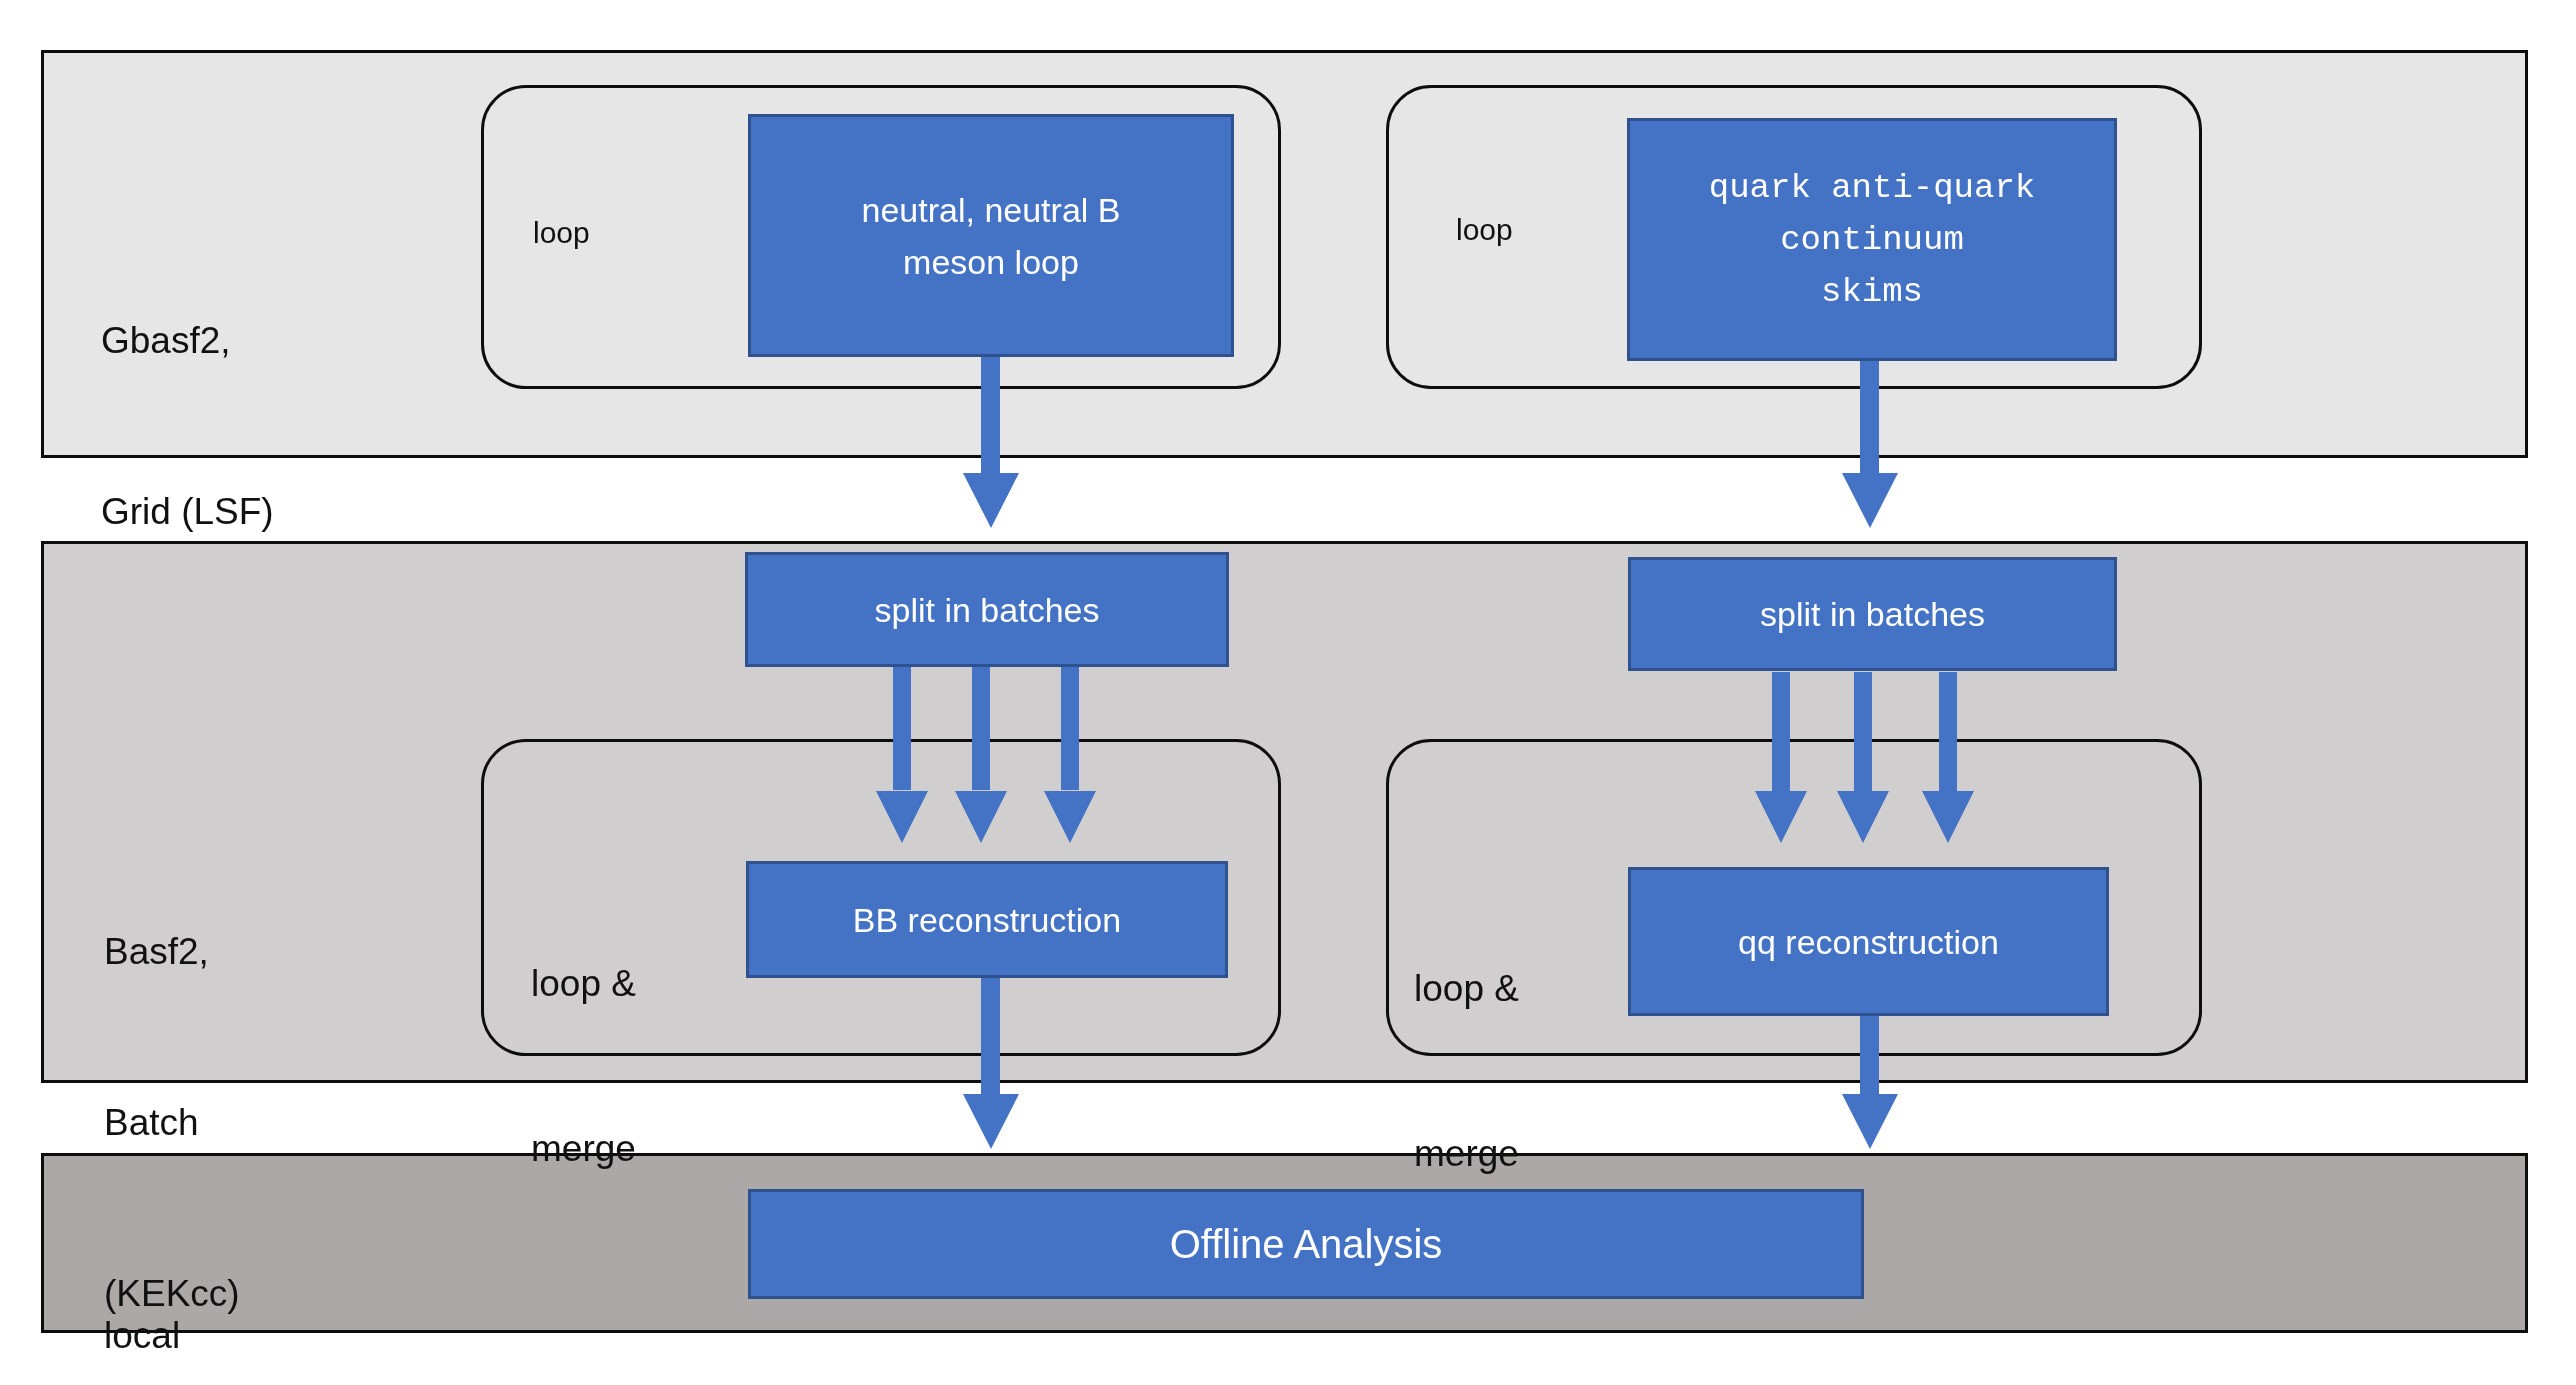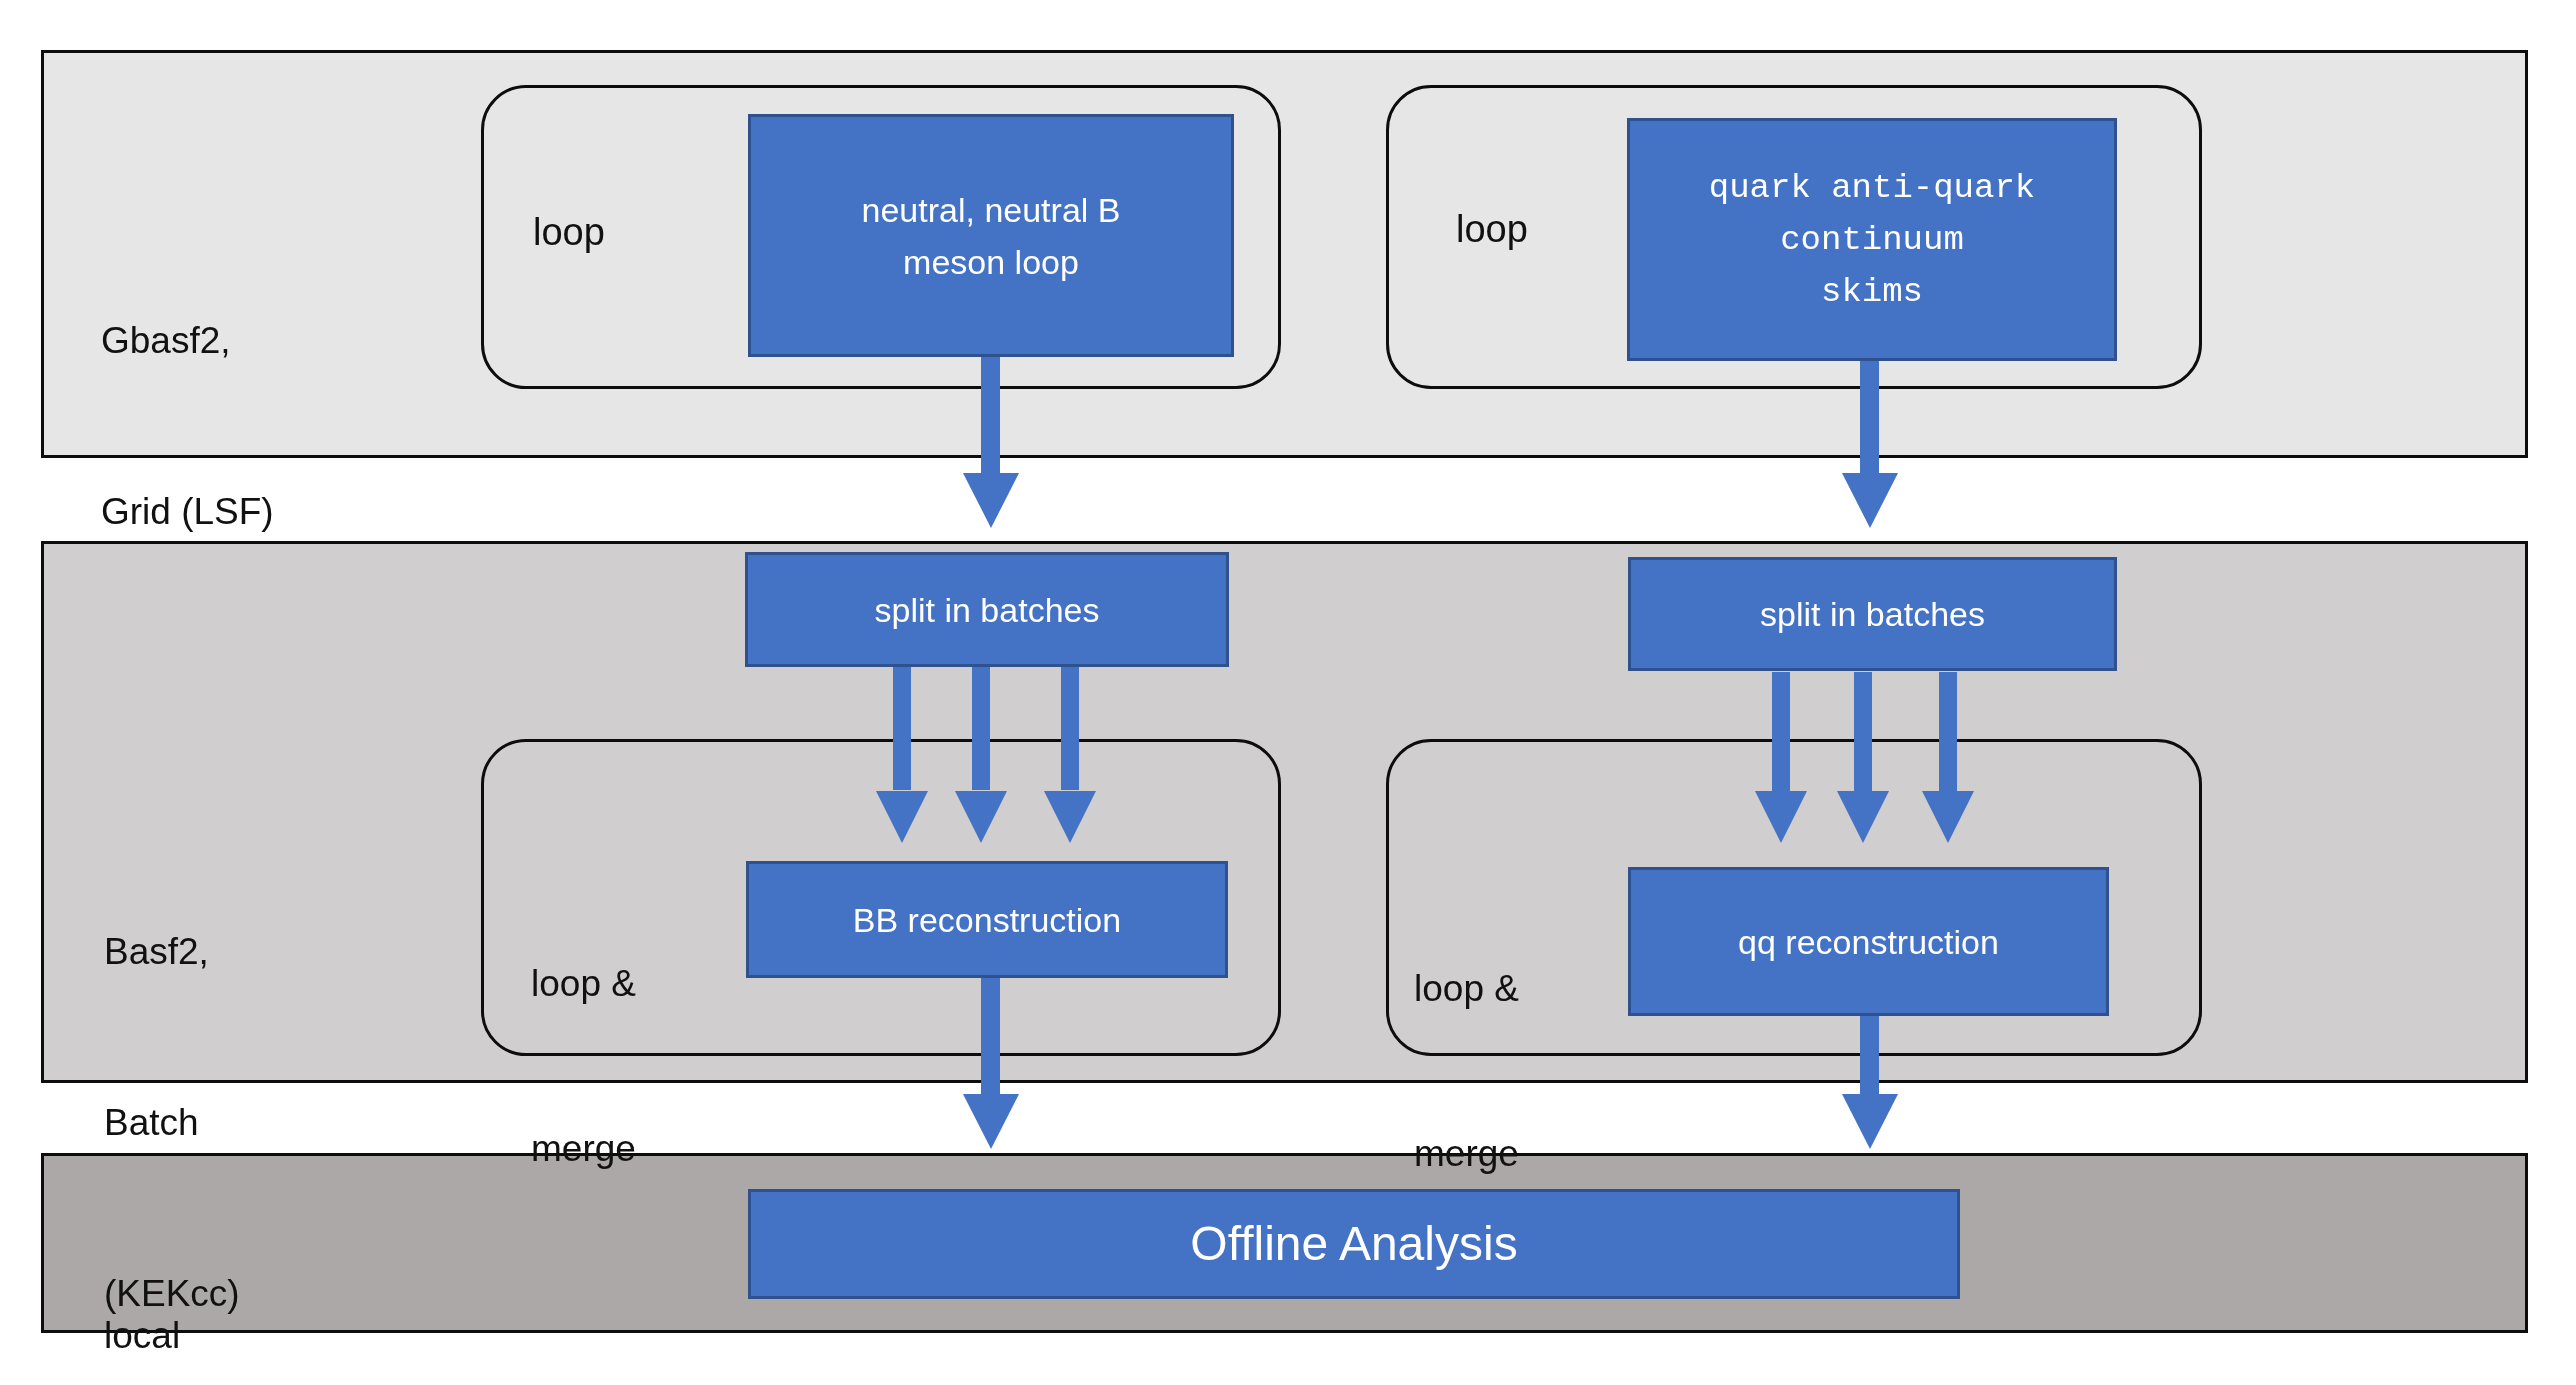--- a/index.html
+++ b/index.html
@@ -44,21 +44,21 @@
     background: transparent;
     z-index: 2;
   }
   .rect-grid-left   { left: 481px;  top: 85px; width: 800px; height: 304px; }
   .rect-grid-right  { left: 1386px; top: 85px; width: 816px; height: 304px; }
   .rect-batch-left  { left: 481px;  top: 739px; width: 800px; height: 317px; }
   .rect-batch-right { left: 1386px; top: 739px; width: 816px; height: 317px; }
 
   .loop-label {
     position: absolute;
-    font-size: 38px;
+    font-size: 30px;
     color: #111111;
     line-height: 55px;
     white-space: pre;
     z-index: 5;
   }
 
   
   .pbox {
     position: absolute;
     background: var(--box-fill, #4472c4);
@@ -73,21 +73,21 @@
     justify-content: center;
     text-align: center;
     z-index: 4;
   }
   .box-skim-b       { left: 748px; top: 114px;  width: 486px;  height: 243px; }
   .box-skim-q       { left: 1627px; top: 118px;  width: 490px;  height: 243px; font-family: Liberation Mono, monospace; }
   .box-split-left   { left: 745px;  top: 552px;  width: 484px;  height: 115px; }
   .box-split-right  { left: 1628px; top: 557px;  width: 489px;  height: 114px; }
   .box-reco-bb      { left: 746px;  top: 861px; width: 482px;  height: 117px; }
   .box-reco-qq      { left: 1628px; top: 867px; width: 481px;  height: 149px; }
-  .box-offline      { left: 748px; top: 1189px; width: 1212px; height: 110px; font-size: 48px; }
+  .box-offline      { left: 748px; top: 1189px; width: 1116px; height: 110px; font-size: 40px; }
 
   
   .arrow-stem {
     position: absolute;
     background: var(--arrow, #4472c4);
     z-index: 3;
   }
   .arrow-head {
     position: absolute;
     width: 0; height: 0;

